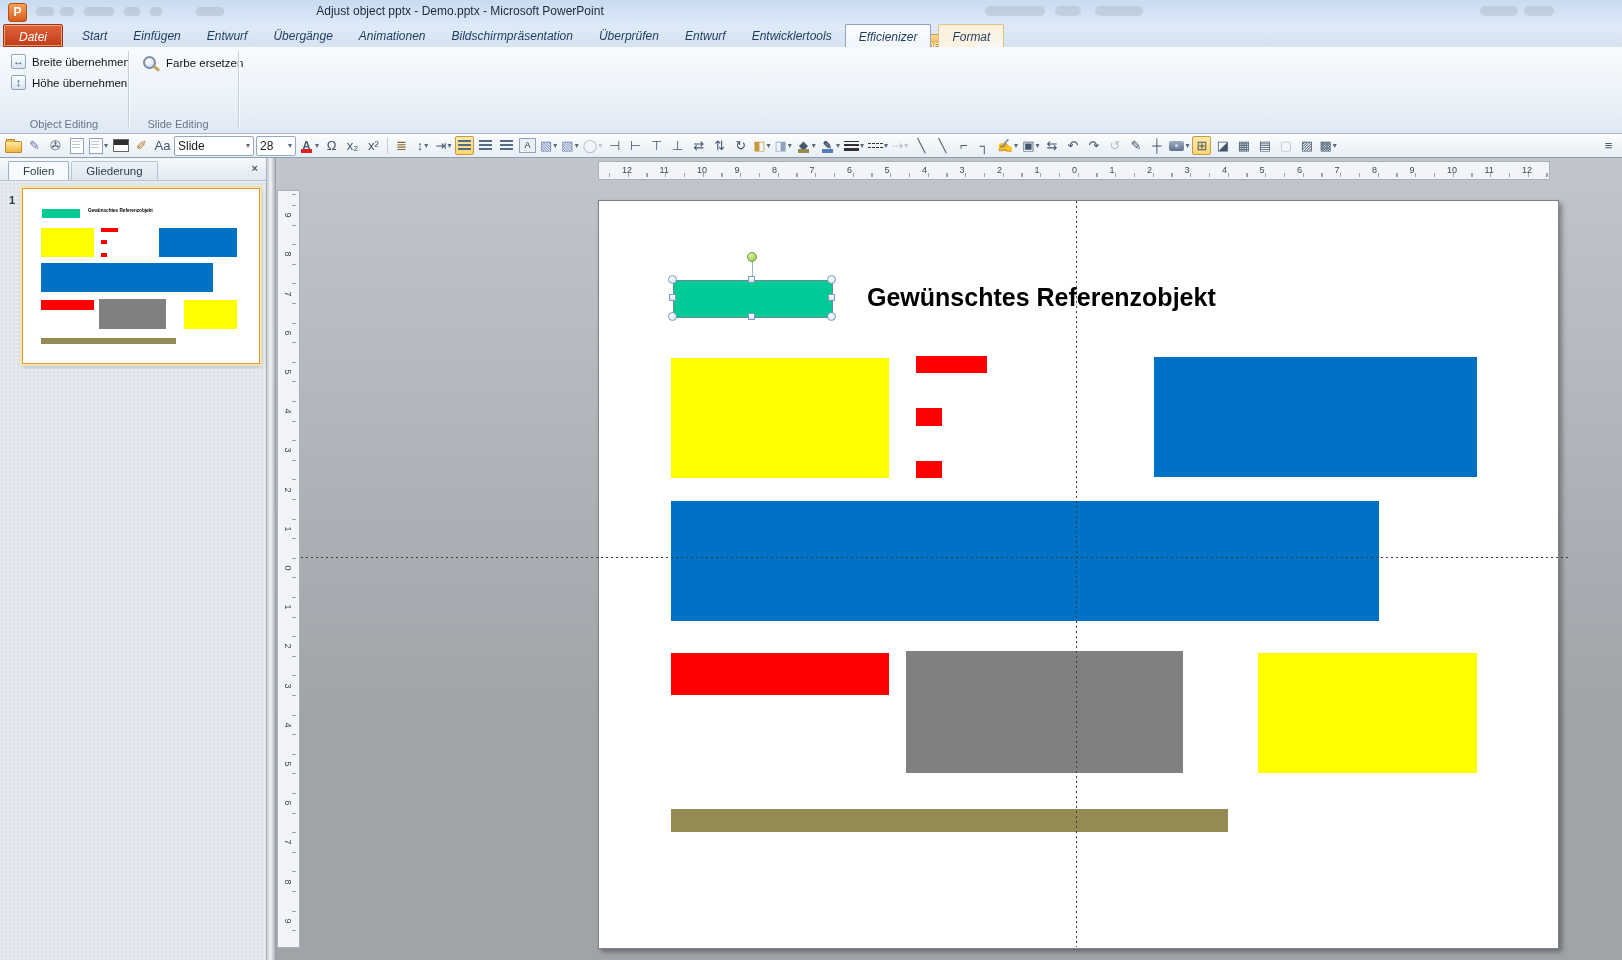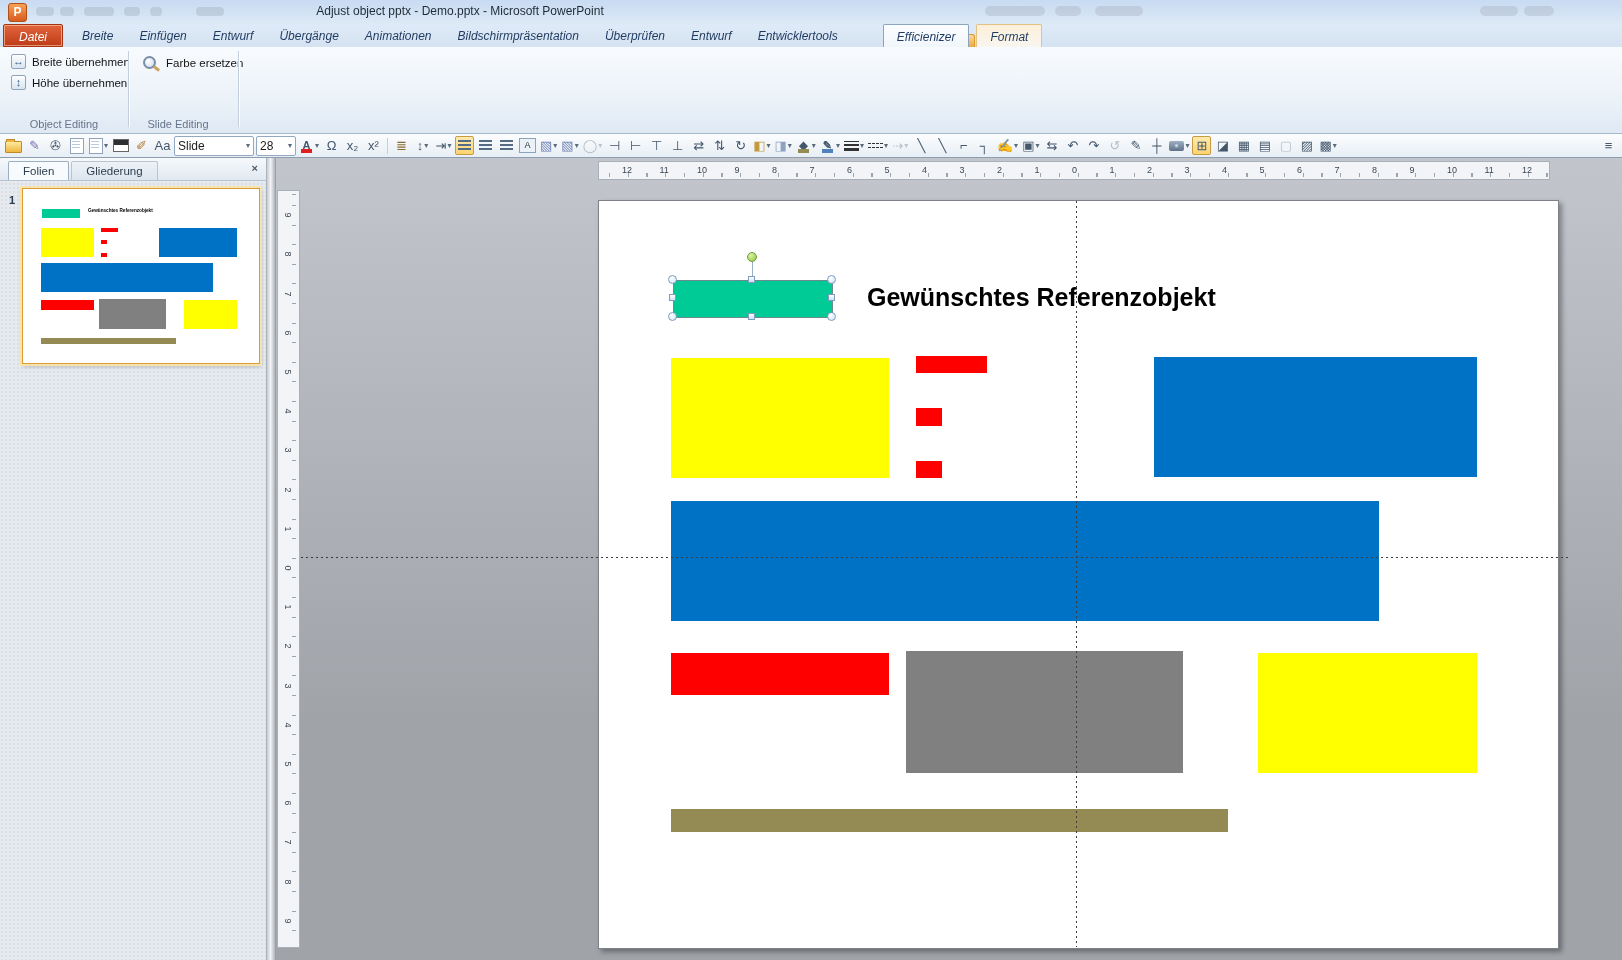--- a/index.html
+++ b/index.html
@@ -17,21 +17,21 @@
   .tb-artifact{position:absolute;top:6px;height:10px;border-radius:5px;background:rgba(125,132,140,.20);}
   #ctx-header{position:absolute;left:901px;top:2px;width:72px;height:20px;line-height:20px;
     text-align:center;font-size:11px;color:#fff;text-shadow:0 1px 1px rgba(120,70,0,.6);
     background:linear-gradient(#F7D9A2,#EFA93F 60%,#E89A2E);border:1px solid #DD9930;border-bottom:none;
     border-radius:3px 3px 0 0;margin-top:32px;}
   
   #tab-row{position:absolute;left:0;top:24px;height:23px;display:flex;align-items:stretch;padding-left:3px;}
   .tab{font-size:12px;color:#1E3A5F;padding:5px 13px 3px;white-space:nowrap;border-radius:2px 2px 0 0;font-style:italic;}
   .tab.file{background:linear-gradient(#E2653B,#BE3C18);color:#fff;border:1px solid #A83312;
     box-shadow:inset 0 0 0 1px rgba(255,220,190,.55);margin-right:6px;padding:5px 15px 3px;}
-  .tab.active{background:linear-gradient(#FBFDFF,#F1F6FC);border:1px solid #8DA3BE;border-bottom:none;margin-left:32px;}
+  .tab.active{background:linear-gradient(#FBFDFF,#F1F6FC);border:1px solid #8DA3BE;border-bottom:none;}
   .tab.format{background:linear-gradient(rgba(253,240,215,.95),rgba(252,248,240,.9));
     border:1px solid #E4C183;border-bottom:none;margin-left:7px;}
   
   #ribbon{position:absolute;left:0;top:47px;width:1622px;height:87px;
     background:linear-gradient(#F8FBFE,#EAF1F8 65%,#DFE9F4);border-bottom:1px solid #A9B8CB;box-sizing:border-box;}
   .rib-btn{position:absolute;display:flex;align-items:center;gap:6px;font-size:11.5px;color:#141414;
     padding:2px 5px;border-radius:2px;}
   .rib-sep{position:absolute;top:4px;width:1px;height:76px;background:#C3CFDD;box-shadow:1px 0 0 #FBFDFF;}
   .grp-label{position:absolute;bottom:3px;font-size:11px;color:#66758A;text-align:center;}
   .ic-box{width:15px;height:15px;border:1px solid #8FA3BC;border-radius:2px;box-sizing:border-box;
@@ -133,21 +133,21 @@
   <div class="qat-blob" style="left:196px;width:28px;"></div>
   <div id="window-title">Adjust object pptx - Demo.pptx  -  Microsoft PowerPoint</div>
   <div class="tb-artifact" style="left:985px;width:60px;"></div>
   <div class="tb-artifact" style="left:1055px;width:26px;"></div>
   <div class="tb-artifact" style="left:1095px;width:48px;"></div>
   <div class="tb-artifact" style="left:1480px;width:38px;"></div>
   <div class="tb-artifact" style="left:1524px;width:30px;"></div>
   <div id="ctx-header">Zeichentools</div>
   <div id="tab-row">
       <div class="tab file">Datei</div>
-      <div class="tab">Breite</div>
+      <div class="tab">Start</div>
       <div class="tab">Einfügen</div>
       <div class="tab">Entwurf</div>
       <div class="tab">Übergänge</div>
       <div class="tab">Animationen</div>
       <div class="tab">Bildschirmpräsentation</div>
       <div class="tab">Überprüfen</div>
       <div class="tab">Entwurf</div>
       <div class="tab">Entwicklertools</div>
       <div class="tab active">Efficienizer</div>
       <div class="tab format">Format</div>

